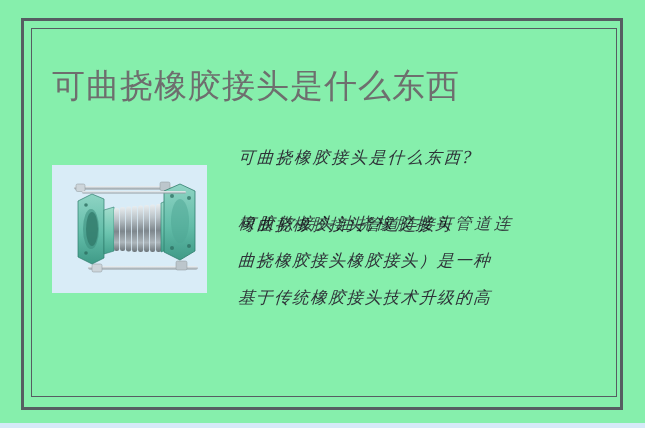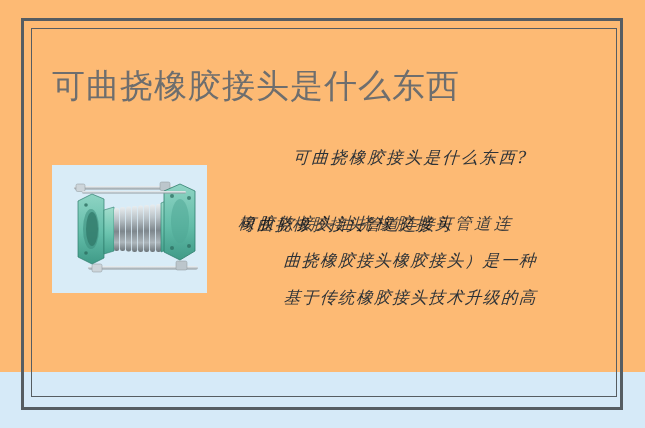--- a/index.html
+++ b/index.html
@@ -10,23 +10,22 @@
     width: 645px;
     height: 428px;
     background: #d6eaf8;
     font-family: "Liberation Sans", sans-serif;
     overflow: hidden;
   }
 
   .canvas {
     position: relative;
     width: 645px;
-    height: 372px;
-    background: #fdba74;
-    text-align: center;
+    height: 423px;
+    background: #86efac;
   }
 
   
   .frame-outer {
     position: absolute;
     left: 21px;
     top: 18px;
     width: 602px;
     height: 392px;
     border: 3px solid #565d62;

